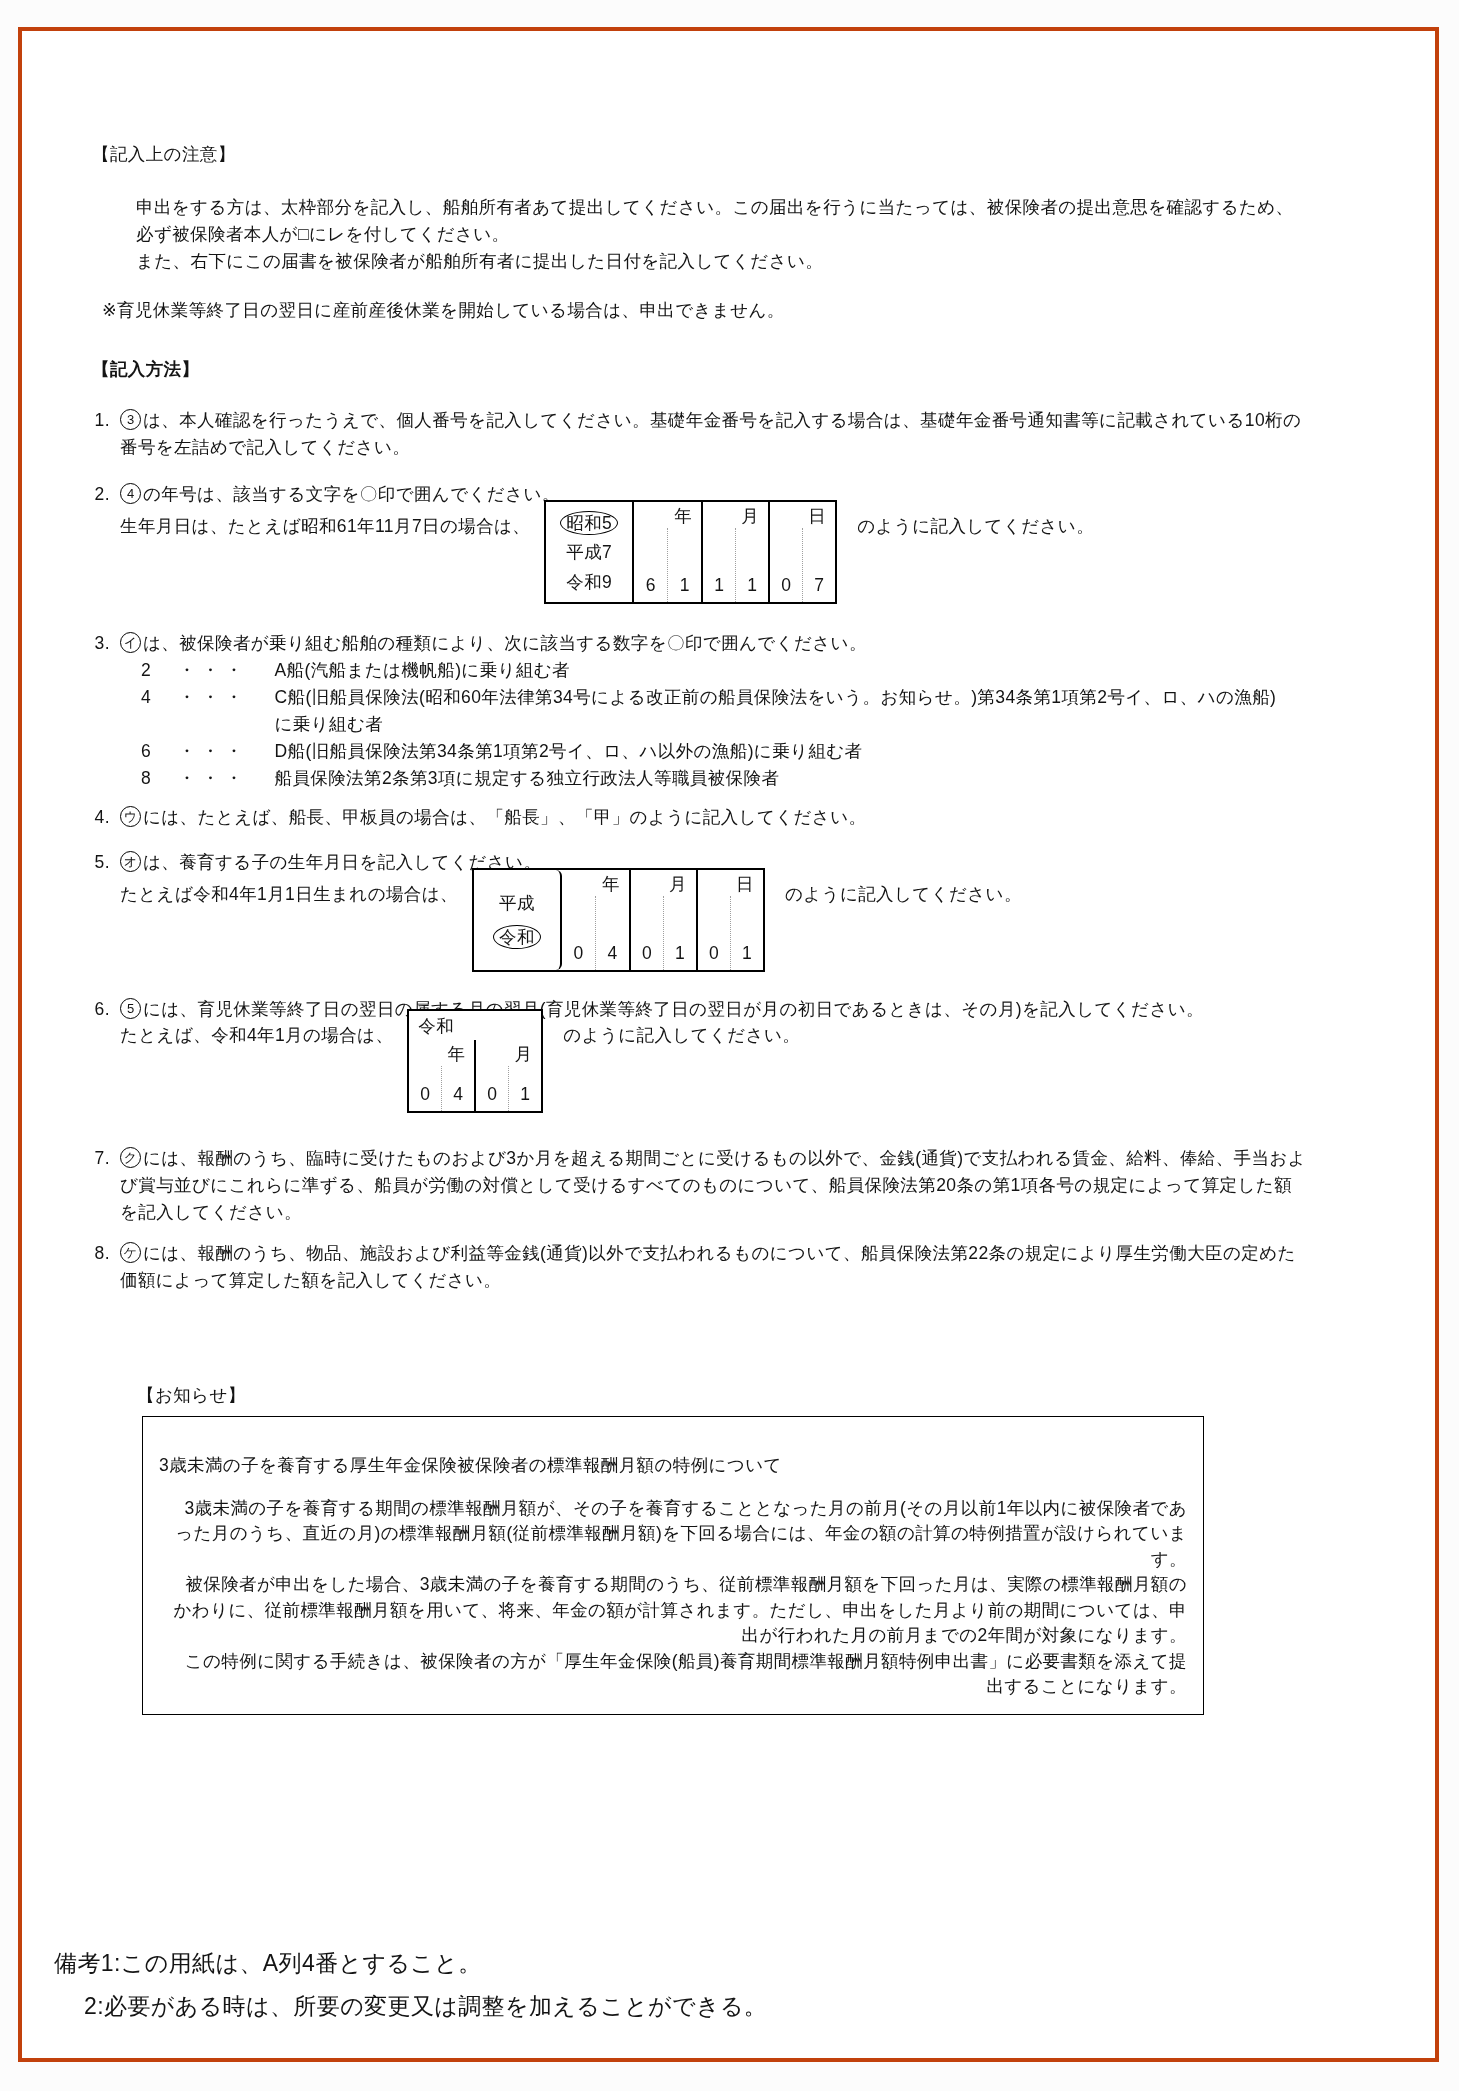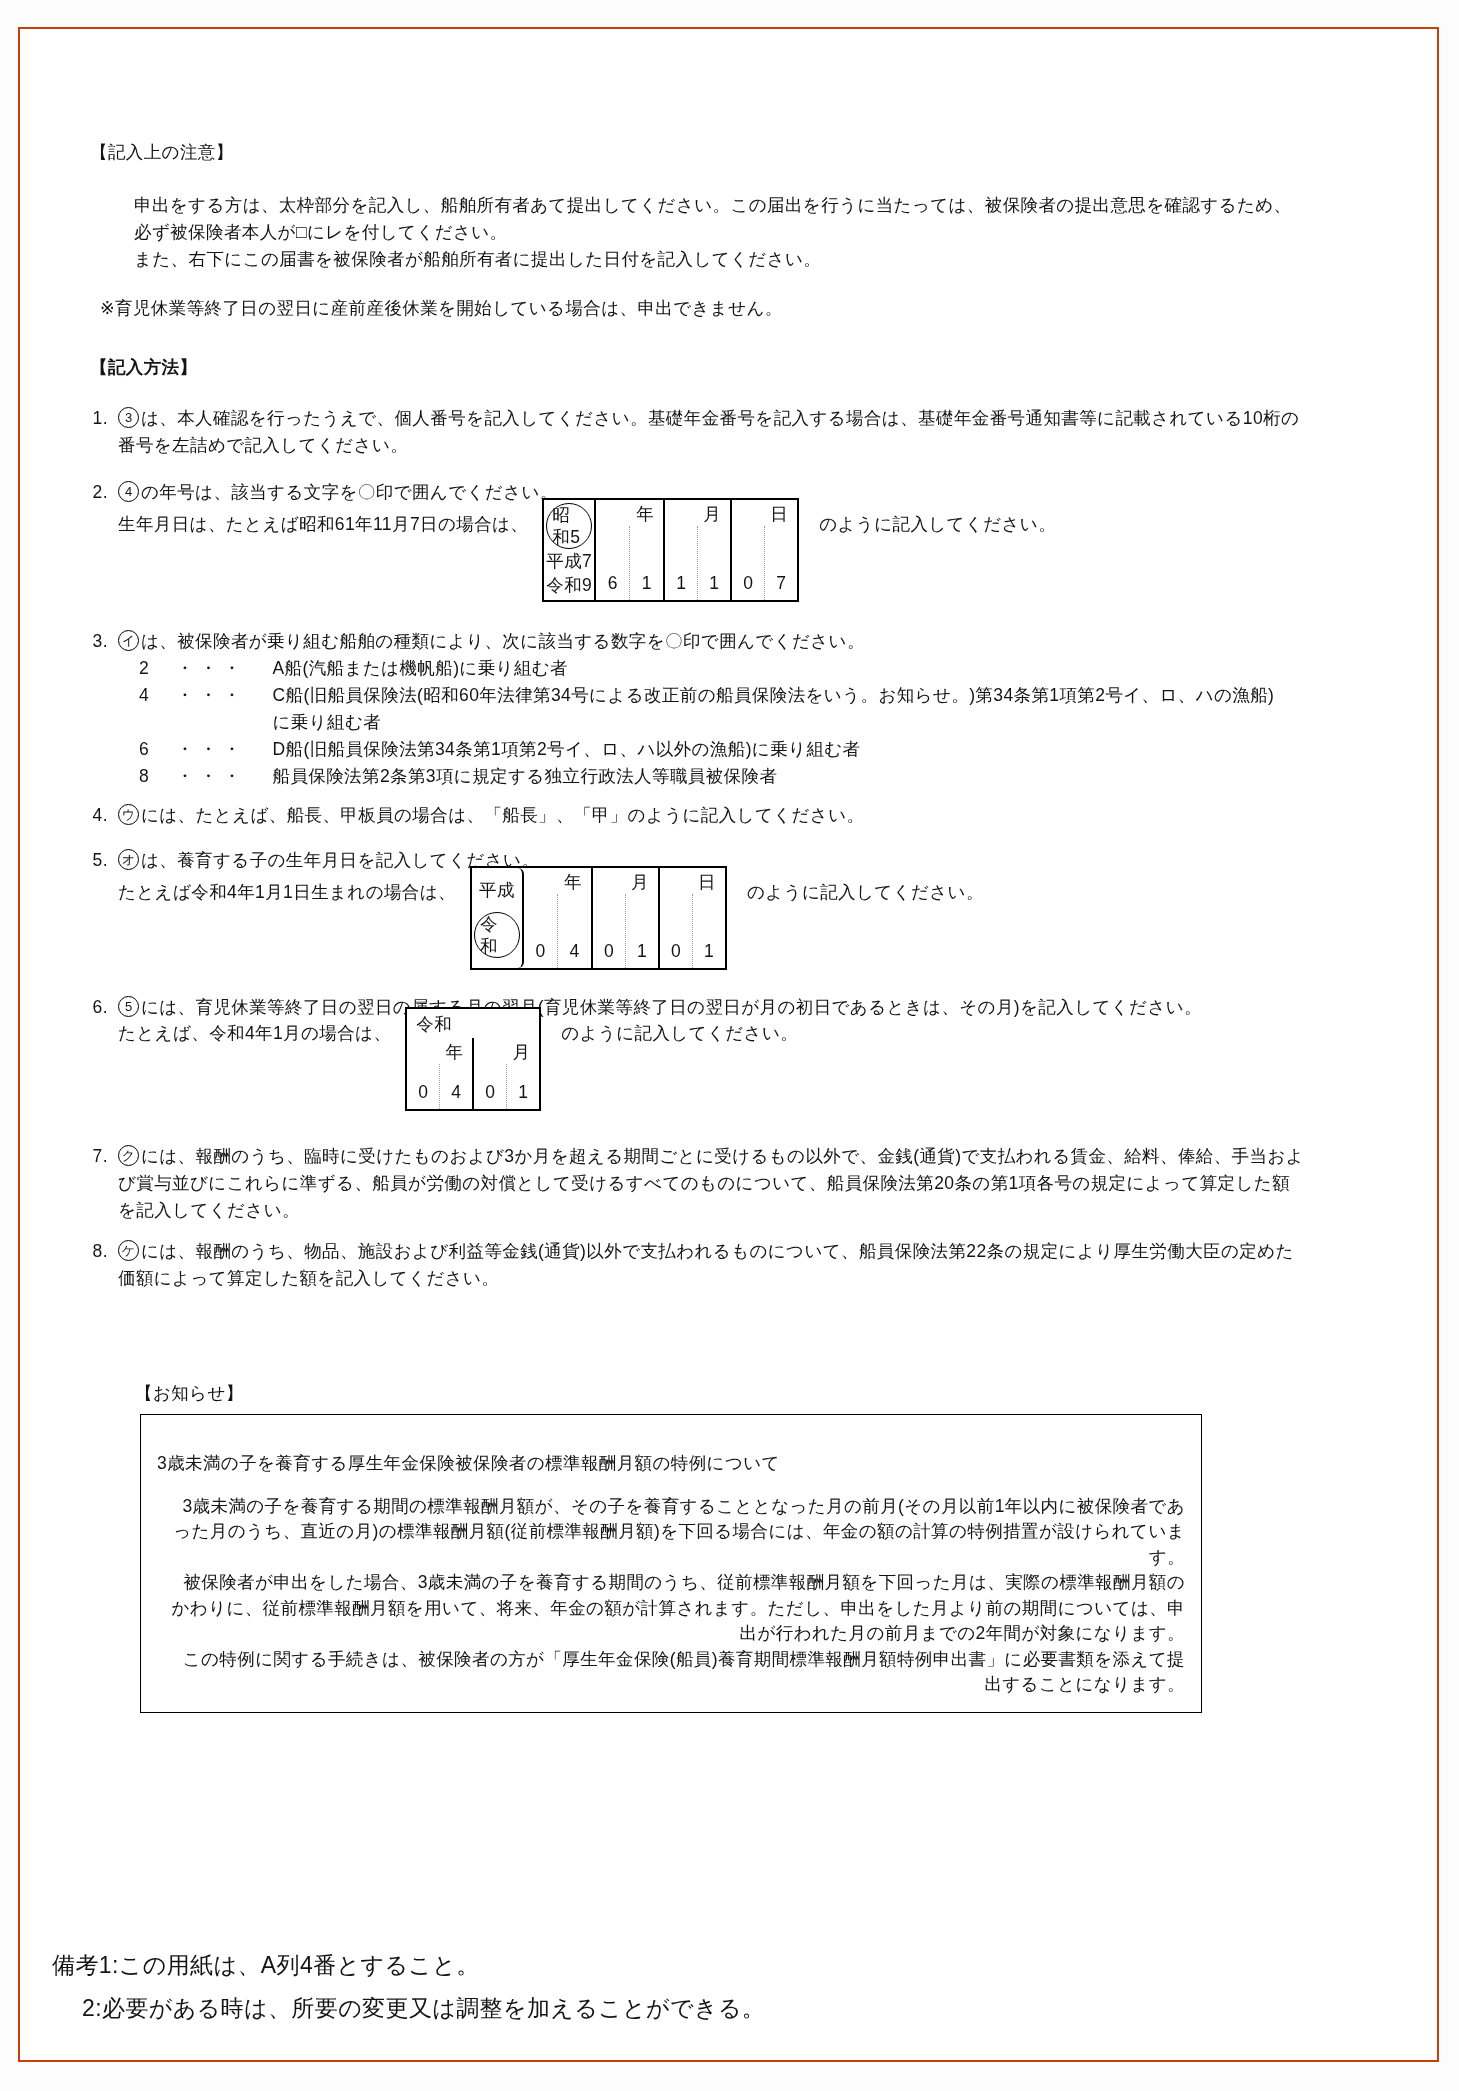--- a/index.html
+++ b/index.html
@@ -4,21 +4,21 @@
 <style>
   html,body { margin:0; padding:0; }
   body {
     width:1459px; height:2091px; background:#fcfcfc;
     font-family:"Liberation Sans","DejaVu Sans",sans-serif;
     color:#141414;
   }
   .page { position:relative; width:1459px; height:2091px; }
   .frame {
     position:absolute; left:18px; top:27px; width:1421px; height:2035px;
-    box-sizing:border-box; border:2px solid #c2410c; background:#ffffff;
+    box-sizing:border-box; border:4px solid #c2410c; background:#ffffff;
   }
   .content { padding:110px 60px 0 70px; font-size:17.5px; line-height:27px; letter-spacing:0.4px; }
   .h { white-space:nowrap; }
   .h2 { margin-top:32px;font-weight:bold; }
   .notes-body { margin-left:44px; margin-top:26px; width:1160px; }
   .caution { margin-left:10px; margin-top:22px; }
 
   .items { margin-top:24px; }
   .item { display:flex; margin-bottom:20px; }
   .item .num { flex:none; width:18px; text-align:right; margin-right:10px; }
@@ -39,21 +39,21 @@
 
   
   .ex-row { display:flex; align-items:flex-start; margin-top:-8px; }
   .ex-row.deep { margin-top:-14px; }
   .ex-pre { flex:none; padding-top:13px; margin-right:14px; }
   .ex-post { flex:none; padding-top:13px; margin-left:20px; }
 
   
   .etab { flex:none; display:flex; height:104px; box-sizing:border-box; border:2px solid #000; background:#fff; }
   .etab .ecol {
-    width:52px; box-sizing:border-box; border-right:2px solid #000;
+    width:88px; box-sizing:border-box; border-right:2px solid #000;
     display:flex; flex-direction:column; justify-content:space-evenly; align-items:center;
     padding:3px 2px; line-height:24px;
   }
   .etab .ecol.two { justify-content:center; row-gap:10px;border-radius:6px; }
   .oval { display:inline-block; border:1px solid #000; border-radius:50%; padding:0 5px; line-height:22px; }
   .dcol { width:67px; box-sizing:border-box; display:flex; flex-direction:column; }
   .dcol + .dcol { border-left:2px solid #000; }
   .dcol .dh { height:26px; text-align:right; padding:1px 9px 0 0; box-sizing:border-box; }
   .dcol .dd { flex:1; display:flex; }
   .dd .cell { flex:1; display:flex; align-items:flex-end; justify-content:center; padding-bottom:3px; }

